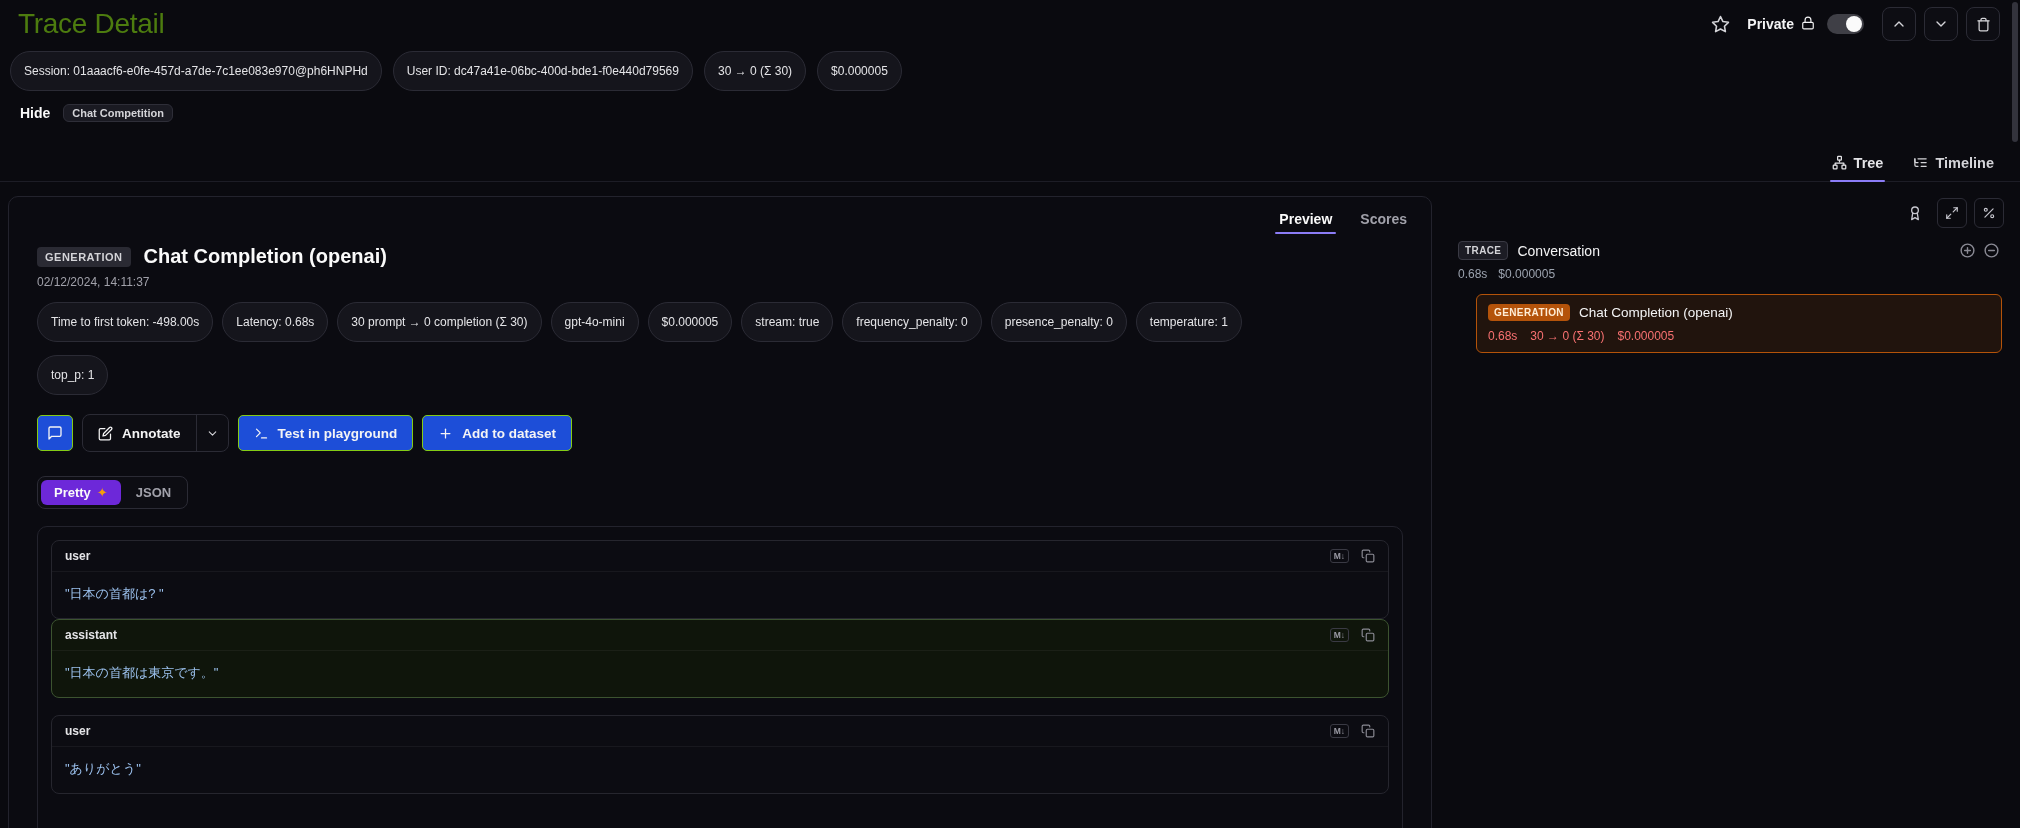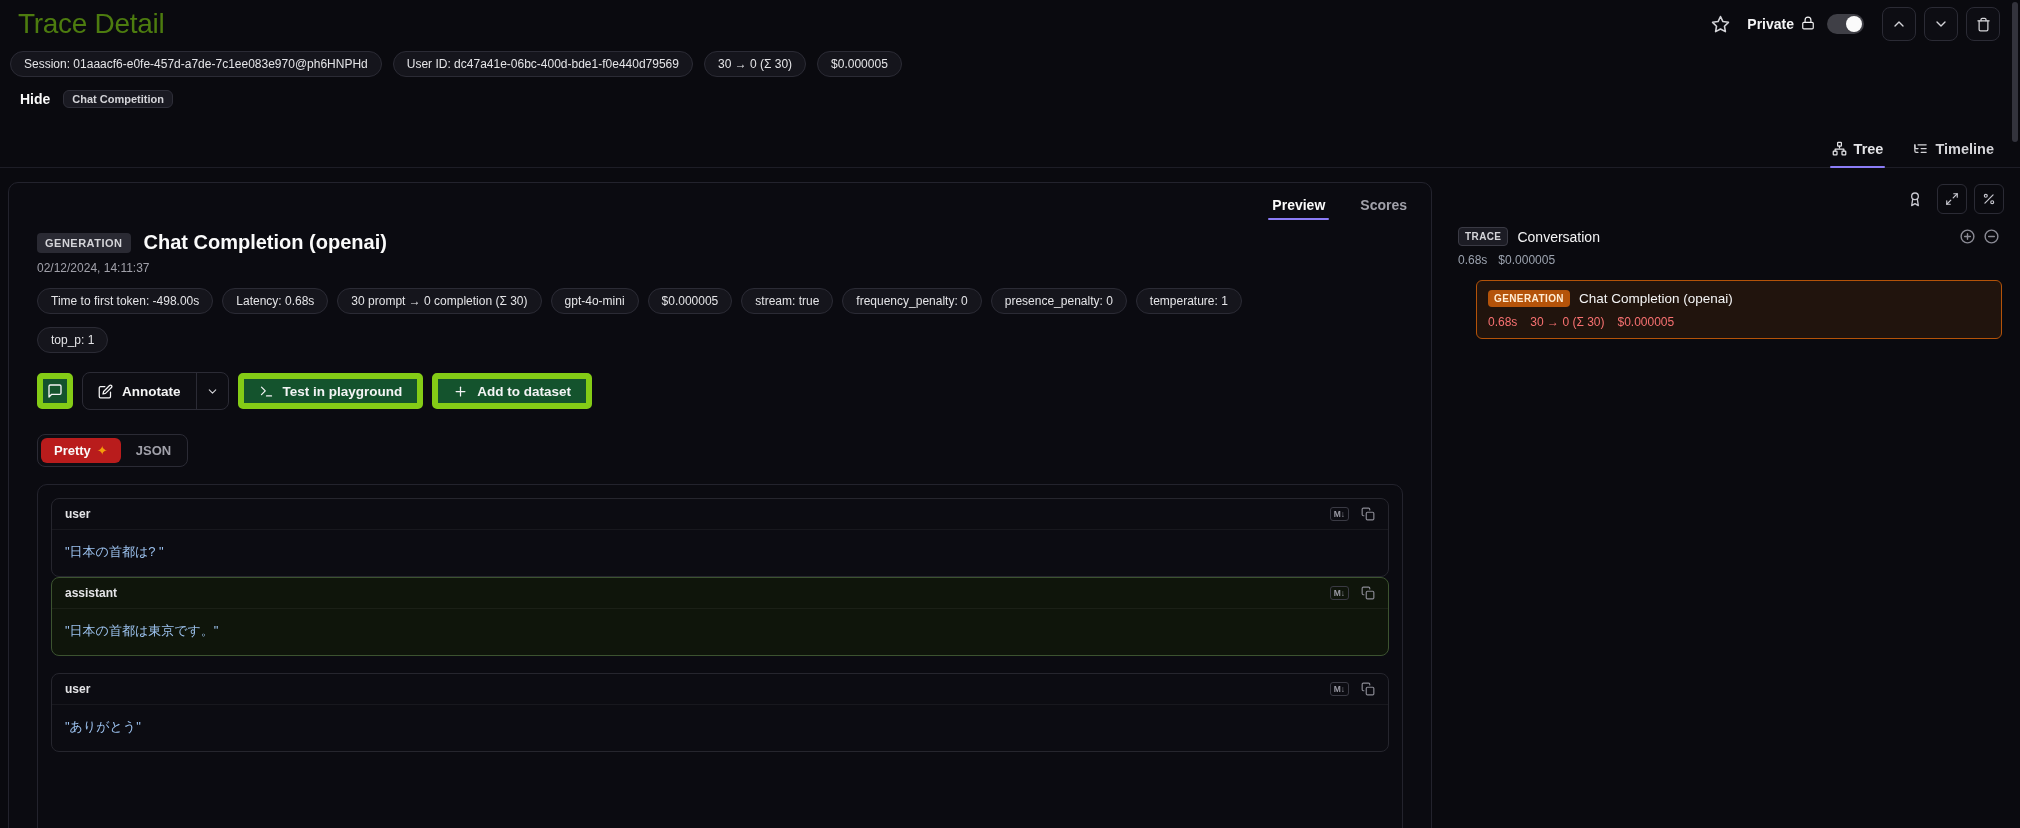--- a/index.html
+++ b/index.html
@@ -16,61 +16,61 @@
   .privacy{display:flex;align-items:flex-start;gap:7px;font-size:14px;font-weight:600;color:#f4f4f5}
   .switch{width:37px;height:20px;border-radius:999px;background:#3f3f46;position:relative;border:none}
   .switch .knob{position:absolute;top:2px;right:2px;width:16px;height:16px;border-radius:50%;background:#fafafa}
   .sq-btn{width:34px;height:34px;border:1px solid #2b2b35;border-radius:8px;background:#0d0d13;color:#d4d4d8;
     display:flex;align-items:center;justify-content:center}
   .btn-group{display:flex;align-items:center;gap:8px;margin-left:6px}
 
   
   .meta-row{display:flex;align-items:center;gap:11px;padding:5px 10px 0}
   .pill{display:inline-flex;align-items:center;border:1px solid #2b2b35;background:#15151c;border-radius:999px;
-    padding:5px 13px;font-size:12px;color:#e4e4e7;white-space:nowrap}
+    padding:12px 13px;font-size:12px;color:#e4e4e7;white-space:nowrap}
 
   
   .tags-row{display:flex;align-items:center;gap:13px;padding:13px 20px 0}
   .tags-label{font-size:14px;font-weight:700;color:#fafafa}
   .tag-chip{border:1px solid #2e2e38;background:#1a1a22;border-radius:6px;padding:2px 8px;font-size:11px;font-weight:600;color:#d4d4d8;cursor:pointer}
 
   
   .view-tabs-row{display:flex;justify-content:flex-end;align-items:stretch;gap:26px;padding:0 24px;margin-top:22px;
     border-bottom:1px solid #1d1d26;height:38px}
   .view-tab{display:flex;align-items:center;gap:7px;font-size:14.5px;font-weight:600;color:#e4e4e7;position:relative;padding:0 2px}
   .view-tab.inactive{color:#d4d4d8}
   .view-tab.active::after{content:"";position:absolute;left:0;right:0;bottom:-1px;height:2px;background:#8b7cf6;border-radius:1px}
 
   
   .main{display:flex;gap:16px;padding:14px 14px 0 8px;height:642px;align-items:flex-start}
   .obs-card{width:1424px;height:658px;border:1px solid #23232d;border-radius:10px;background:#0b0b11;flex:none}
-  .card-tabs{display:flex;justify-content:flex-end;gap:11px;padding:8px 12px 0}
+  .card-tabs{display:flex;justify-content:flex-end;gap:4px;padding:8px 12px 0}
   .card-tab{font-size:14px;font-weight:600;color:#a1a1aa;padding:6px 12px 10px;position:relative;background:none;border:none}
   .card-tab.active{color:#fafafa}
   .card-tab.active::after{content:"";position:absolute;left:8px;right:8px;bottom:3px;height:2px;background:#8b7cf6;border-radius:1px}
 
   .obs-head{display:flex;align-items:center;gap:13px;margin:8px 28px 0}
   .type-badge{background:#2a2a33;color:#d4d4d8;font-size:11px;font-weight:700;letter-spacing:.5px;border-radius:4px;padding:4px 8px}
   .obs-title{font-size:20px;font-weight:700;color:#fafafa}
   .timestamp{margin:7px 28px 0;font-size:12px;color:#a1a1aa}
   .badges{display:flex;flex-wrap:wrap;gap:9px;margin:13px 28px 0}
   .badges.row2{}
 
   .actions{display:flex;align-items:center;gap:9px;margin:19px 28px 0}
-  .btn{height:36px;display:inline-flex;align-items:center;gap:9px;padding:0 15px;border:6px solid #84cc16;border-radius:5px;
-    background:#14532d;font-size:13.5px;font-weight:600;color:#f4f4f5}
+  .btn{height:36px;display:inline-flex;align-items:center;gap:9px;padding:0 15px;border:1px solid #84cc16;border-radius:5px;
+    background:#1d4ed8;font-size:13.5px;font-weight:600;color:#f4f4f5}
   .icon-btn36{width:36px;height:36px;padding:0;justify-content:center}
   .split{display:inline-flex;align-items:stretch;border:1px solid #2b2b35;border-radius:8px;overflow:hidden;background:#0d0d13}
   .split .btn{border:none;border-radius:0;background:transparent}
   .split .caret{width:32px;display:flex;align-items:center;justify-content:center;border:none;border-left:1px solid #2b2b35;
     color:#d4d4d8;background:transparent}
 
   .format-toggle{display:inline-flex;margin:24px 28px 0;border:1px solid #2b2b35;border-radius:8px;background:#0d0d13;padding:3px;gap:2px}
   .seg{display:flex;align-items:center;gap:6px;font-size:13px;font-weight:600;color:#a1a1aa;padding:5px 13px;border-radius:6px;border:none;background:transparent}
-  .seg.active{background:#b91c1c;color:#fafafa}
+  .seg.active{background:#6d28d9;color:#fafafa}
   .sparkle{color:#f59e0b;font-size:13px;line-height:1}
 
   .io{margin:17px 28px 0;border:1px solid #23232d;border-radius:10px;padding:13px;height:430px}
   .msg{border:1px solid #26262e;border-radius:8px;background:#0c0c12}
   .msg.assistant{border-color:#3c5330;background:#0f150b}
   .msg-head{display:flex;align-items:center;justify-content:space-between;padding:8px 13px;border-bottom:1px solid rgba(255,255,255,.05)}
   .role{font-size:12px;font-weight:700;color:#e4e4e7}
   .msg-icons{display:flex;align-items:center;gap:12px;color:#8a8a94}
   .md-chip{border:1px solid #3a3a44;border-radius:3px;font-size:8.5px;font-weight:700;padding:1px 3px;color:#9a9aa4;background:none}
   .copy-btn{background:none;border:none;color:#8a8a94;display:flex;align-items:center}

